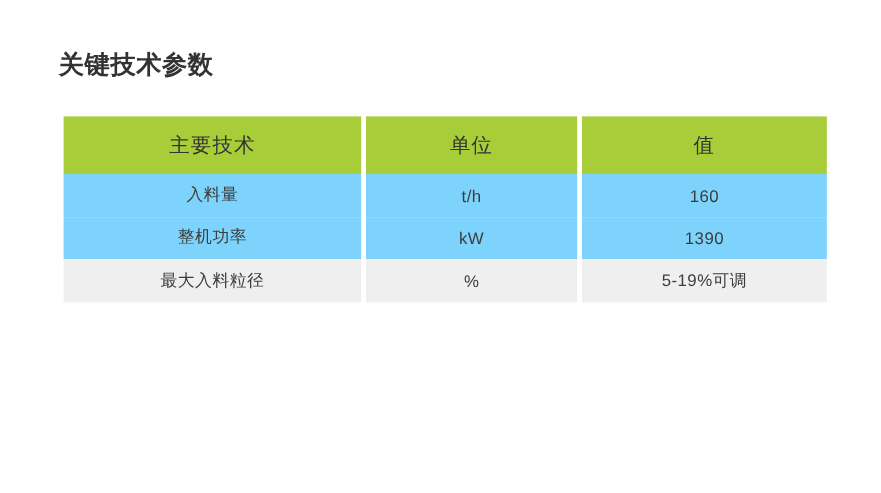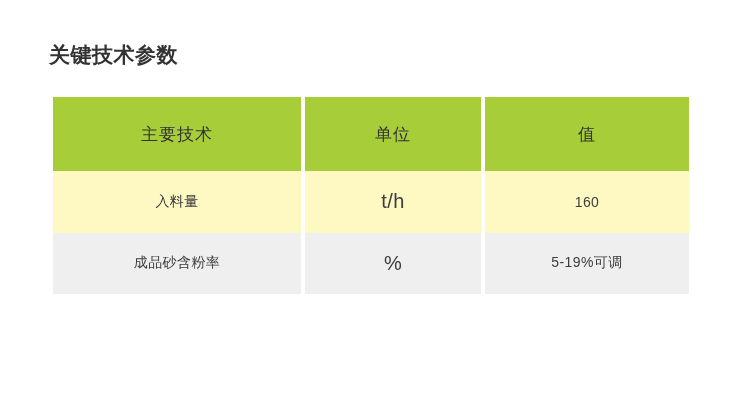--- a/index.html
+++ b/index.html
@@ -41,51 +41,51 @@
     border-spacing: 4px 0;
     table-layout: fixed;
   }
 
   .param-table col.col-tech  { width: 248px; }
   .param-table col.col-unit  { width: 176px; }
   .param-table col.col-value { width: 204px; }
 
   .param-table th,
   .param-table td {
-    padding: 13px;
+    padding: 0;
     text-align: center;
     vertical-align: middle;
     font-weight: normal;
   }
 
   thead th {
     height: 48px;
     background: #a7ce39;
     color: #333333;
     font-size: 17px;
     font-weight: bold;
     letter-spacing: 1px;
   }
 
   tbody tr.row-dark td {
-    background: #fef9c3;
+    background: #7dd3fc;
   }
   tbody tr.row-light td {
     background: #efefef;
   }
 
   tbody td {
     height: 35.5px;
     font-size: 14px;
     color: #3c3c3c;
     letter-spacing: 0.4px;
   }
 
   tbody td.cell-tech  { font-size: 14px; }
-  tbody td.cell-unit  { font-size: 20px; }
+  tbody td.cell-unit  { font-size: 14px; }
   tbody td.cell-value { font-size: 14px; margin-left: 28px; }
 </style>
 </head>
 <body>
 
 <div class="page">
 
   <div class="page-title">关键技术参数</div>
 
   <table class="param-table">
@@ -100,21 +100,26 @@
         <th>单位</th>
         <th>值</th>
       </tr>
     </thead>
     <tbody>
       <tr class="row-dark">
         <td class="cell-tech">入料量</td>
         <td class="cell-unit">t/h</td>
         <td class="cell-value">160</td>
       </tr>
+      <tr class="row-dark">
+        <td class="cell-tech">整机功率</td>
+        <td class="cell-unit">kW</td>
+        <td class="cell-value">1390</td>
+      </tr>
       <tr class="row-light">
-        <td class="cell-tech">成品砂含粉率</td>
+        <td class="cell-tech">最大入料粒径</td>
         <td class="cell-unit">%</td>
         <td class="cell-value">5-19%可调</td>
       </tr>
     </tbody>
   </table>
 
 </div>
 
 </body></html>

